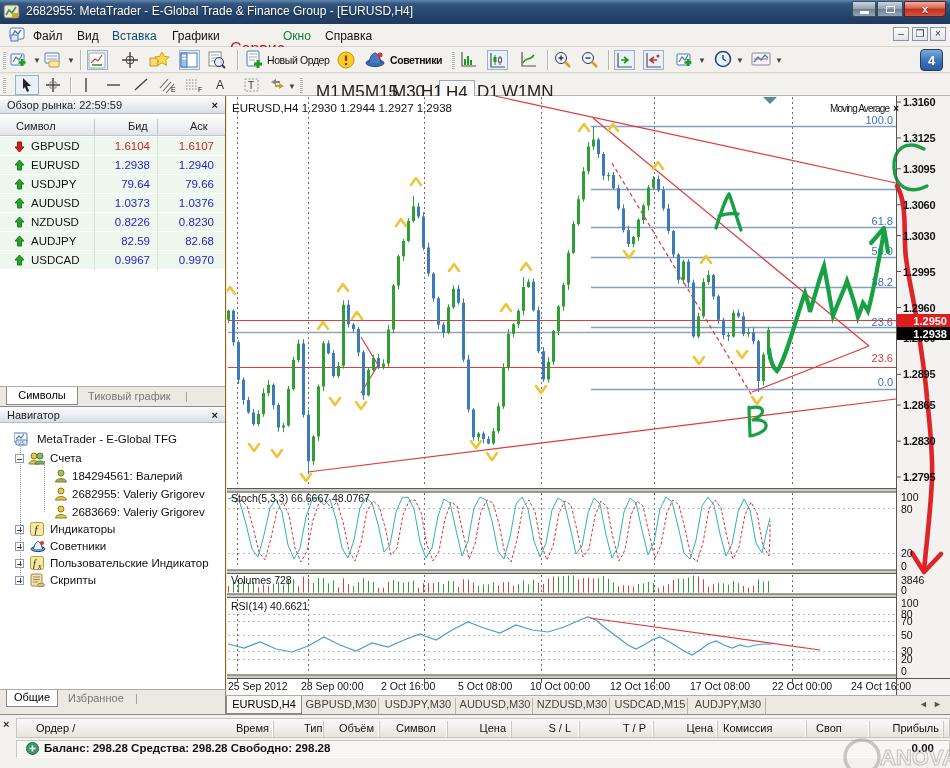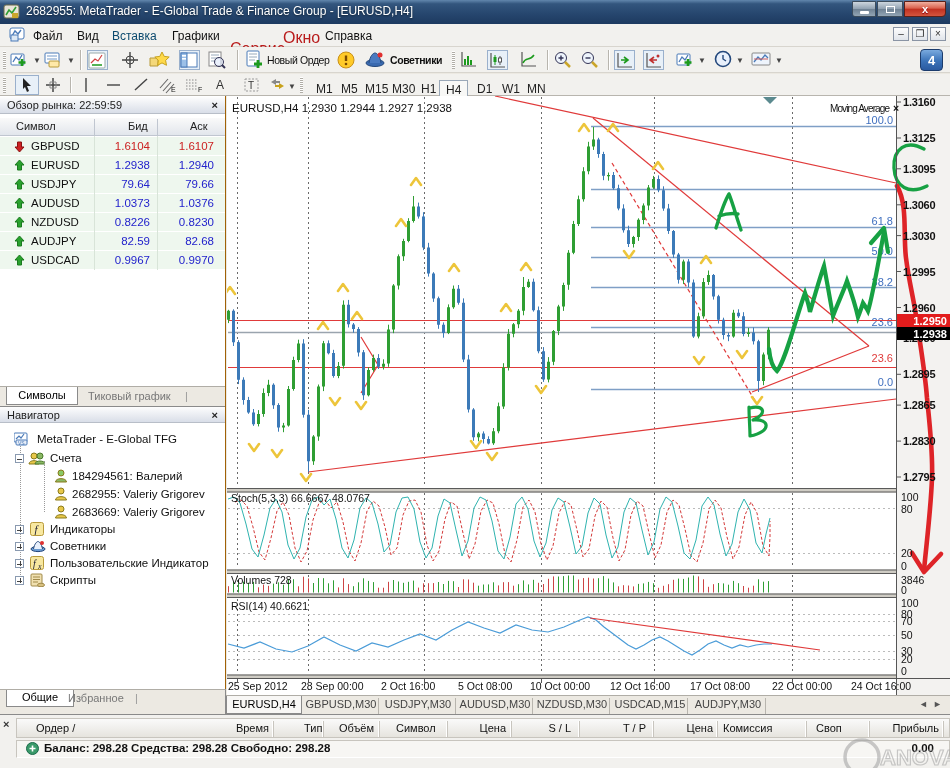--- a/index.html
+++ b/index.html
@@ -1,19 +1,19 @@
 <!DOCTYPE html>
 <html><head><meta charset="utf-8"><style>
 *{margin:0;padding:0;box-sizing:border-box}
 body{width:950px;height:768px;font-family:"Liberation Sans",sans-serif;position:relative;background:#ece9e2;overflow:hidden}
 .abs{position:absolute}
 .tb-icon{position:absolute;width:21px;height:20px;top:3px}
 .sep{position:absolute;top:3px;width:1px;height:20px;background:#b8b5ae;box-shadow:1px 0 0 #fff}
 .grip{position:absolute;top:4px;width:3px;height:18px;background:repeating-linear-gradient(#fff 0,#fff 1px,#b0ada6 1px,#b0ada6 2px)}
-.tf{position:absolute;top:6px;font-size:12px;color:#222;padding:2px 3px}
+.tf{position:absolute;top:6px;font-size:17px;color:#222;padding:2px 3px}
 </style></head><body>
 <div class="abs" style="left:0;top:0;width:950px;height:24px;background:linear-gradient(#6287ad 0%,#33567e 16%,#26466e 58%,#1d3a60 100%)">
 <svg class="abs" style="left:3px;top:3px" width="18" height="18">
       <rect x="1" y="2" width="15" height="13" rx="2" fill="#e8e4d8" stroke="#6a6a4a"></rect>
       <path d="M3 12 L6 7 L9 10 L13 4" stroke="#2f9e33" stroke-width="1.6" fill="none"></path>
       <rect x="9" y="10" width="6" height="5" fill="#caa52a"></rect>
     </svg>
 <span class="abs" style="left:26px;top:4px;font-size:12px;color:#fff;text-shadow:0 1px 2px #123">2682955: MetaTrader - E-Global Trade &amp; Finance Group - [EURUSD,H4]</span>
 <div class="abs" style="left:852px;top:1px;width:24px;height:16px;background:linear-gradient(#cdd6de,#8fa0b0 50%,#6d8092 50%,#93a5b5);border:1px solid #3c4c5c;border-radius:0 0 0 3px">
       <div class="abs" style="left:7px;top:9px;width:9px;height:3px;background:#fff;border-radius:1px"></div>
@@ -27,21 +27,21 @@
     <svg class="abs" style="left:9px;top:3px" width="17" height="17">
       <rect x="1" y="1" width="14" height="11" rx="2" fill="#fff" stroke="#4a7ab8"></rect>
       <path d="M3 9 L6 4 L9 7 L12 3" stroke="#4a7ab8" stroke-width="1.4" fill="none"></path>
       <rect x="2" y="8" width="7" height="6" fill="#dce8f4" stroke="#4a7ab8"></rect>
     </svg>
     <span class="abs" style="left:33px;top:5px;font-size:12px;color:#111">Файл</span>
     <span class="abs" style="left:77px;top:5px;font-size:12px;color:#111">Вид</span>
     <span class="abs" style="left:112px;top:5px;font-size:12px;color:#0c4a6e">Вставка</span>
     <span class="abs" style="left:172px;top:5px;font-size:12px;color:#111">Графики</span>
     <span class="abs" style="left:230px;top:16px;font-size:16px;color:#b91c1c">Сервис</span>
-    <span class="abs" style="left:283px;top:5px;font-size:16px;color:#b91c1c">Окно</span>
+    <span class="abs" style="left:283px;top:5px;font-size:12px;color:#15803d">Окно</span>
     <span class="abs" style="left:325px;top:5px;font-size:12px;color:#111">Справка</span>
     <div class="abs" style="left:893px;top:3px;width:16px;height:14px;background:linear-gradient(#fdfdfd,#e0e4ea);border:1px solid #8a94a4;font-size:10px;text-align:center;line-height:12px;color:#333">–</div>
     <div class="abs" style="left:912px;top:3px;width:16px;height:14px;background:linear-gradient(#fdfdfd,#e0e4ea);border:1px solid #8a94a4;font-size:10px;text-align:center;line-height:12px;color:#333">❐</div>
     <div class="abs" style="left:930px;top:3px;width:16px;height:14px;background:linear-gradient(#fdfdfd,#e0e4ea);border:1px solid #8a94a4;font-size:10px;text-align:center;line-height:12px;color:#333">×</div>
   </div>
 <div class="abs" style="left:0;top:47px;width:950px;height:26px;background:#f2f1ee;border-bottom:1px solid #d8d5ce">
     <div class="grip" style="left:3px"></div>
     <div class="tb-icon" style="left:10px;width:21px"><svg width="20" height="20">
         <rect x="1" y="4" width="13" height="11" rx="1" fill="#fff" stroke="#4a7ab8"></rect>
         <path d="M3 12 L6 7 L9 10 L12 5" stroke="#4a7ab8" stroke-width="1.3" fill="none"></path>
@@ -371,21 +371,21 @@
       <svg class="abs" width="15" height="14">
         <rect x="1" y="1" width="11" height="12" rx="1" fill="#f0e0b0" stroke="#a08a4a"></rect>
         <path d="M3 4 h7 M3 6.5 h7 M3 9 h5" stroke="#a08a4a" stroke-width="1"></path>
         <ellipse cx="11" cy="12" rx="3.5" ry="1.8" fill="#d8c080" stroke="#a08a4a"></ellipse>
       </svg>
     </div>
     <span class="abs" style="left:50px;top:146px">Скрипты</span>
     <i class="abs" style="left:44px;top:33px;width:1px;height:52px;background:repeating-linear-gradient(#999 0,#999 1px,transparent 1px,transparent 2px)"></i>
   </div>
 <div class="abs" style="left:0;top:689px;width:226px;height:25px;background:#ece9e2;border-top:1px solid #b0ada6;border-right:1px solid #8a8a8a">
-    <div style="position:absolute;left:6px;top:0;width:68px;height:17px;background:#fff;border:1px solid #8a8a8a;border-top:none;font-size:11px;text-align:center;line-height:15px">Общие</div>
+    <div style="position:absolute;left:6px;top:0;width:52px;height:17px;background:#fff;border:1px solid #8a8a8a;border-top:none;font-size:11px;text-align:center;line-height:15px">Общие</div>
     <span style="position:absolute;left:68px;top:2px;font-size:11px;color:#777">Избранное</span>
     <span style="position:absolute;left:135px;top:2px;font-size:11px;color:#999">|</span>
   </div>
 <svg width="723" height="599" viewBox="227 96 723 599" style="position:absolute;left:227px;top:96px" font-family="Liberation Sans, sans-serif">
     <rect x="227" y="96" width="723" height="599" fill="#ffffff"></rect>
     <rect x="897" y="96" width="53" height="599" fill="#f3f2f0"></rect>
     <rect x="227" y="488" width="670" height="4.5" fill="#cfccc4"></rect>
     <line x1="227" y1="488.5" x2="897" y2="488.5" stroke="#5a5a5a" stroke-width="1"></line>
     <line x1="227" y1="492" x2="897" y2="492" stroke="#5a5a5a" stroke-width="1"></line>
     <rect x="227" y="569.5" width="670" height="4.5" fill="#cfccc4"></rect>

